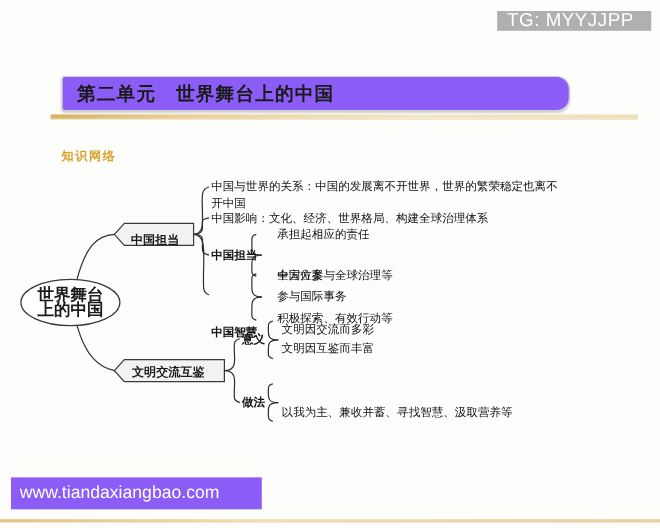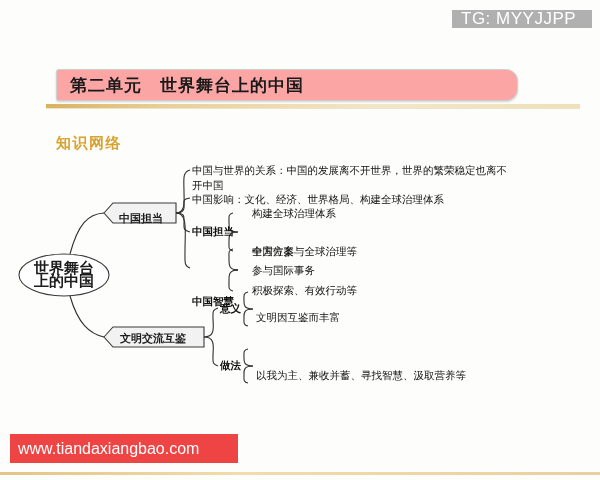--- a/index.html
+++ b/index.html
@@ -24,21 +24,21 @@
     font-family:"Liberation Sans",sans-serif;
   }
 
   
   .title-wrap{
     position:absolute;left:56px;top:69px;width:462px;height:32px;
   }
   .title-box{
     width:100%;height:100%;
     box-sizing:border-box;
-    background:#fca5a5;
+    background:#8b5cf6;
     border:1px solid #cfcfcf;
     border-radius:3px 12px 12px 3px;
     box-shadow:0 1px 2px rgba(0,0,0,.18);
     display:flex;align-items:center;
     padding-left:13px;
   }
   .title-text{
     font-family:"DejaVu Sans","Liberation Sans",sans-serif;
     font-size:17px;font-weight:bold;color:#1a1a1a;
     letter-spacing:1px;white-space:pre;
@@ -48,21 +48,21 @@
     background:linear-gradient(to right,#d9b262 0%,#e8cf98 22%,#f3e6c8 62%,#efe0b8 100%);
   }
   .title-rule-thin{
     position:absolute;left:46px;top:108px;width:534px;height:1px;
     background:#efe3c6;
   }
 
   
   .section-head{
     position:absolute;left:56px;top:134px;
-    font-size:15px;font-weight:bold;color:#d8a32e;
+    font-size:11px;font-weight:bold;color:#d8a32e;
     letter-spacing:1.5px;
   }
 
   
   .map{position:absolute;left:0;top:0;width:600px;height:480px;}
   .map svg{position:absolute;left:0;top:0;}
 
   .node-lbl{
     position:absolute;
     font-family:"DejaVu Sans","Liberation Sans",sans-serif;
@@ -89,21 +89,21 @@
   }
   .leaf.wrap{white-space:normal;width:318px;}
   .sub-lbl{
     position:absolute;font-size:10.5px;font-weight:bold;color:#111;white-space:nowrap;
   }
 
   
   .watermark{
     position:absolute;left:10px;top:434px;
     width:228px;height:29px;
-    background:#ef4444;color:#ffffff;
+    background:#8b5cf6;color:#ffffff;
     font-family:"Liberation Sans",sans-serif;
     font-size:16px;display:flex;align-items:center;
     padding-left:8px;box-sizing:border-box;
   }
   .bottom-rule{
     position:absolute;left:0;top:472px;width:600px;height:3px;
     background:linear-gradient(to right,#e3c584 0%,#f0dcae 40%,#e8d0a0 100%);
   }
 </style>
 </head>
@@ -165,29 +165,30 @@
   </div>
 
   <div class="node-lbl branch-lbl b1">中国担当</div>
   <div class="node-lbl branch-lbl b2">文明交流互鉴</div>
 
   <div class="leaf wrap" style="left:192px;top:163px;">中国与世界的关系：中国的发展离不开世界，世界的繁荣稳定也离不开中国</div>
 
   <div class="leaf" style="left:192px;top:192px;">中国影响：文化、经济、世界格局、构建全球治理体系</div>
 
   <div class="sub-lbl" style="left:192px;top:225px;">中国担当</div>
-  <div class="leaf" style="left:252px;top:206px;">构建全球治理体系</div>
+  <div class="leaf" style="left:252px;top:206px;">承担起相应的责任</div>
   <div class="leaf" style="left:252px;top:244px;">全方位参与全球治理等</div>
 
   <div class="sub-lbl" style="left:192px;top:263px;margin-top:32px;">中国智慧</div>
   <div class="leaf" style="left:252px;top:244px;">中国方案</div>
   <div class="leaf" style="left:252px;top:263px;">参与国际事务</div>
   <div class="leaf" style="left:252px;top:283px;">积极探索、有效行动等</div>
 
   <div class="sub-lbl" style="left:220px;top:302px;">意义</div>
+  <div class="leaf" style="left:256px;top:293px;">文明因交流而多彩</div>
   <div class="leaf" style="left:256px;top:310px;">文明因互鉴而丰富</div>
 
   <div class="sub-lbl" style="left:220px;top:359px;">做法</div>
   <div class="leaf" style="left:256px;top:368px;">以我为主、兼收并蓄、寻找智慧、汲取营养等</div>
 
 </div>
 
 <div class="watermark">
   <span>www.tiandaxiangbao.com</span>
 </div>

